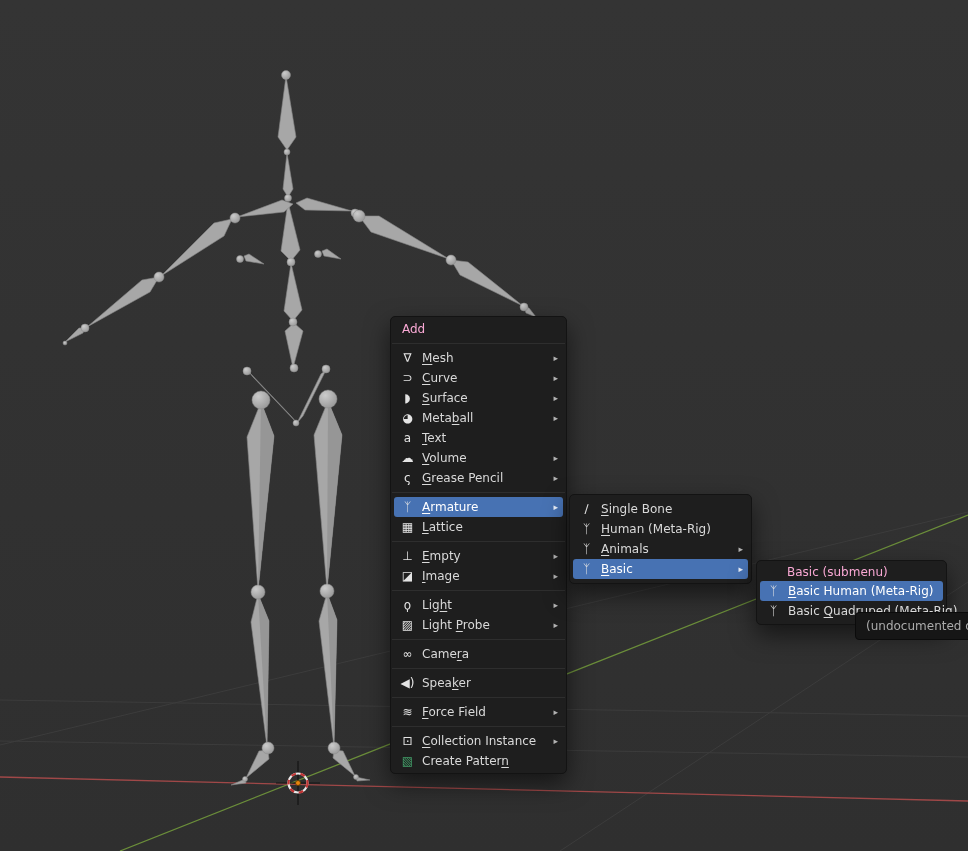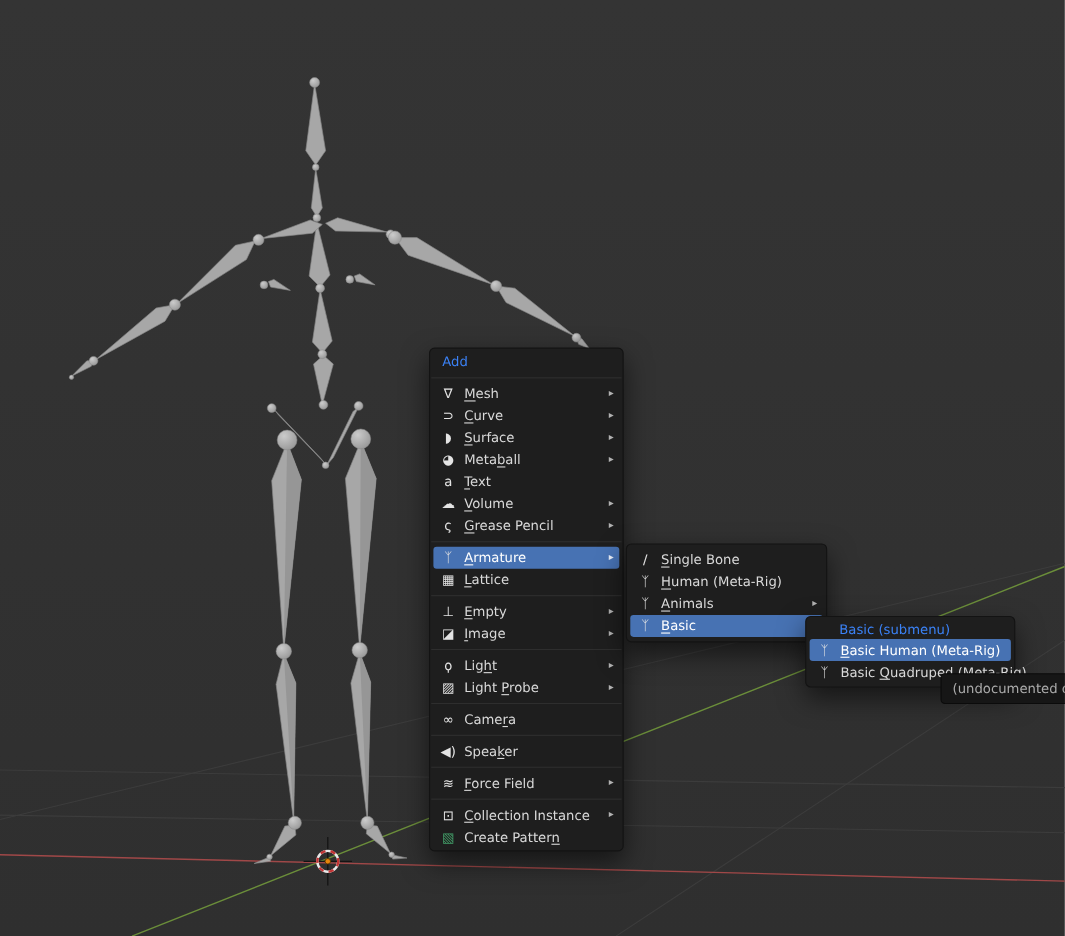--- a/index.html
+++ b/index.html
@@ -7,36 +7,36 @@
     width:968px;height:851px;position:relative;overflow:hidden;
     background:linear-gradient(#343434,#2f2f2f);
     font-family:"DejaVu Sans",sans-serif;
   }
   #viewport-svg{position:absolute;left:0;top:0;z-index:1}
   .menu{
     position:absolute;z-index:10;background:#1e1e1e;border:1px solid #131313;
     border-radius:5px;box-shadow:0 10px 24px rgba(0,0,0,.55);
     padding:2px 0;color:#d9d9d9;font-size:12px;user-select:none;box-sizing:border-box;
   }
-  .menu-header{height:20px;line-height:20px;padding:0 11px;color:#3b82f6;white-space:nowrap}
+  .menu-header{height:20px;line-height:20px;padding:0 11px;color:#f9a8d4;white-space:nowrap}
   .menu-header-sep,.menu-sep{height:1px;background:#2e2e2e;margin:4px 1px}
   .menu-item{
     height:20px;display:flex;align-items:center;margin:0 3px;padding:0 5px;
     border-radius:3px;white-space:nowrap;cursor:default;
   }
   .menu-item.highlighted{background:#4772b3;color:#ffffff}
   .mi-icon{width:17px;min-width:17px;text-align:center;margin-right:6px;color:#e4e4e4;font-size:12px;line-height:20px}
   .mi-icon.green{color:#43a06a}
   .mi-label{flex:1}
   .mi-label u{text-decoration:underline;text-underline-offset:2px}
   .mi-arrow{color:#b2b2b2;font-size:9px;margin-left:8px}
   .menu-item.highlighted .mi-arrow{color:#e8eef8}
   #menu-add{left:390px;top:316px;width:177px}
   #menu-armature{left:569px;top:494px;width:183px;padding:4px 0}
-  #menu-basic{left:732px;top:560px;width:191px;padding:3px 0}
+  #menu-basic{left:756px;top:560px;width:191px;padding:3px 0}
   #menu-basic .menu-header{height:17px;line-height:16px;padding-left:30px}
   #tooltip{
     position:absolute;z-index:20;left:855px;top:612px;height:28px;box-sizing:border-box;
     background:#161616;border:1px solid #0b0b0b;border-radius:4px;
     color:#ababab;font-size:12px;line-height:26px;padding:0 10px;white-space:nowrap;
   }
 </style>
 </head>
 <body>
 

